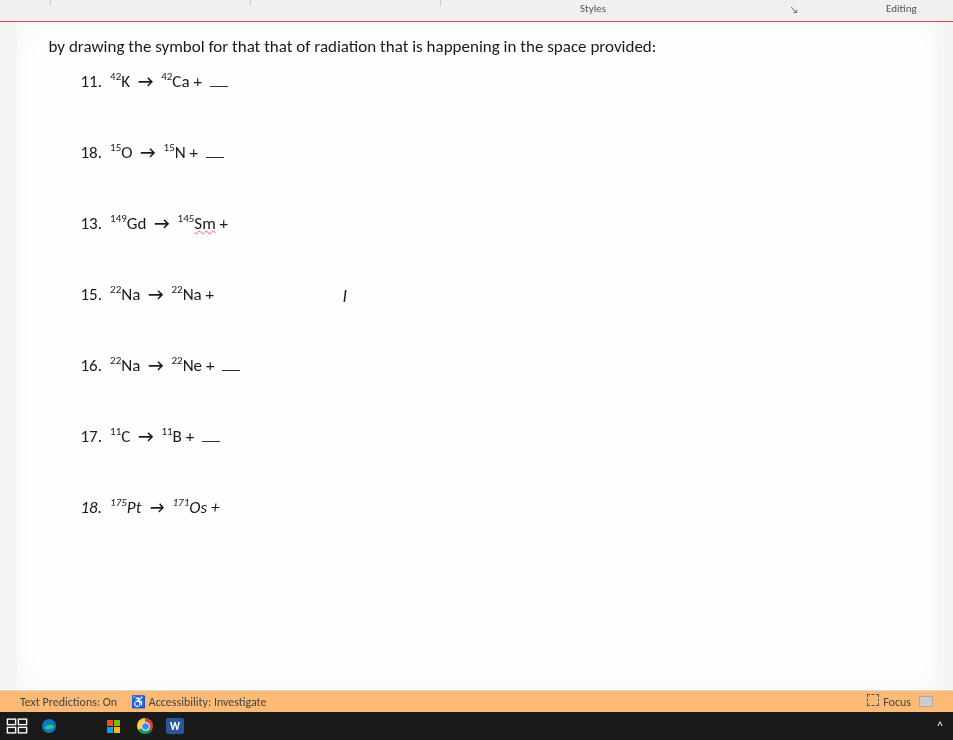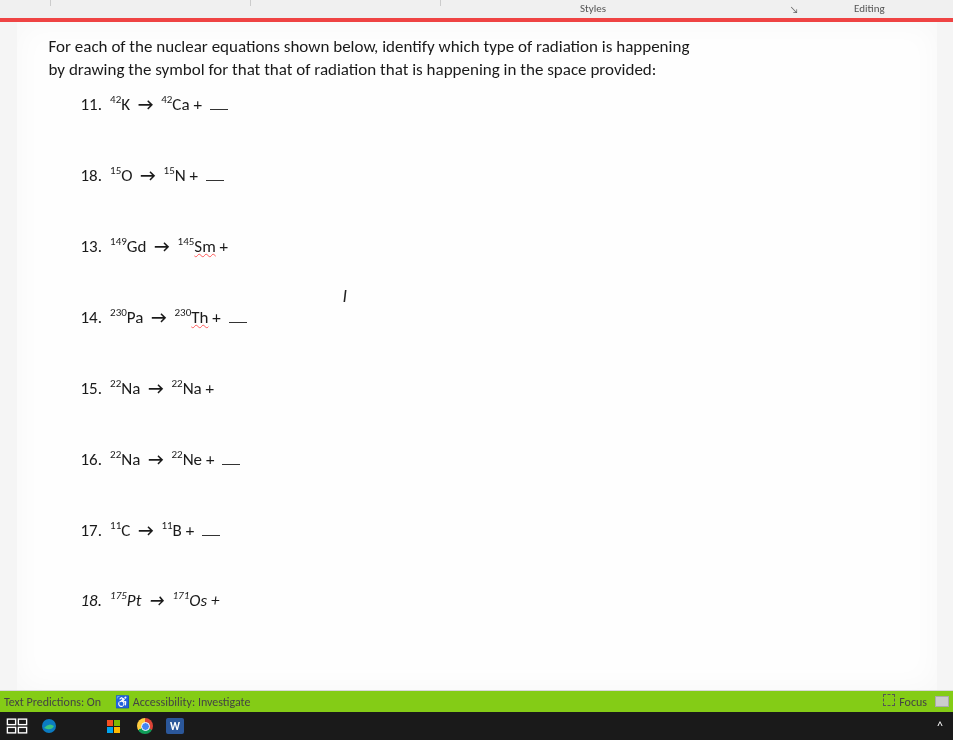--- a/index.html
+++ b/index.html
@@ -6,34 +6,34 @@
   body {
     font-family: Calibri, Arial, sans-serif;
     background: #f5f5f5;
     width: 953px;
     height: 740px;
     overflow: hidden;
     position: relative;
   }
   .ribbon-bottom {
     background: #f0f0f0;
-    border-bottom: 4px solid #ef4444;
+    border-bottom: 1px solid #ef4444;
     height: 22px;
     display: flex;
     align-items: flex-start;
     position: relative;
   }
   .ribbon-group {
     position: absolute;
     font-size: 11px;
     color: #555;
     top: 2px;
   }
   .ribbon-group.styles { left: 580px; }
-  .ribbon-group.editing { left: 854px; }
+  .ribbon-group.editing { left: 886px; }
   .ribbon-launcher {
     position: absolute;
     left: 790px;
     top: 3px;
     width: 12px;
     height: 12px;
     font-size: 10px;
     color: #666;
   }
   .ribbon-sep {
@@ -81,28 +81,28 @@
   .cursor-glyph {
     position: absolute;
     left: 326px;
     top: 262px;
     font-style: italic;
     font-size: 18px;
     color: #222;
     pointer-events: none;
   }
   .status-bar {
-    background: #84cc16;
+    background: #fdba74;
     border-top: 1px solid #d8d8d8;
     height: 22px;
     display: flex;
     align-items: center;
     font-size: 12px;
     color: #444;
-    padding: 0 4px;
+    padding: 0 20px;
     justify-content: space-between;
   }
   .status-left { display: flex; gap: 14px; align-items: center; }
   .status-right { display: flex; gap: 8px; align-items: center; justify-content: space-between; }
   .acc-icon { font-size: 12px; }
   .focus-icon {
     display: inline-block;
     width: 12px; height: 12px;
     border: 1px dashed #555;
     margin-right: 4px;
@@ -166,21 +166,20 @@
   <div class="ribbon-sep" style="left:50px"></div>
   <div class="ribbon-sep" style="left:250px"></div>
   <div class="ribbon-sep" style="left:440px"></div>
   <div class="ribbon-group styles">Styles</div>
   <div class="ribbon-launcher">↘</div>
   <div class="ribbon-group editing">Editing</div>
 </div>
 
 <div class="page">
   <div class="intro">
-    <div>For each of the nuclear equations shown below, identify which type of radiation is happening</div>
     <div>by drawing the symbol for that that of radiation that is happening in the space provided:</div>
   </div>
 
   <div class="problem">
     <span class="num">11.</span>
     <span>
       <sup>42</sup><span>K</span>
       <span class="arrow">→</span>
       <sup>42</sup><span>Ca</span>
       <span>+</span>
@@ -203,30 +202,20 @@
     <span class="num">13.</span>
     <span>
       <sup>149</sup><span>Gd</span>
       <span class="arrow">→</span>
       <sup>145</sup><span class="spellwave">Sm</span>
       <span>+</span>
     </span>
   </div>
   <span class="cursor-glyph">I</span>
 
-  <div class="problem">
-    <span class="num">14.</span>
-    <span>
-      <sup>230</sup><span>Pa</span>
-      <span class="arrow">→</span>
-      <sup>230</sup><span class="spellwave">Th</span>
-      <span>+</span>
-      <span class="blank"></span>
-    </span>
-  </div>
 
   <div class="problem">
     <span class="num">15.</span>
     <span>
       <sup>22</sup><span>Na</span>
       <span class="arrow">→</span>
       <sup>22</sup><span>Na</span>
       <span>+</span>
     </span>
   </div>

